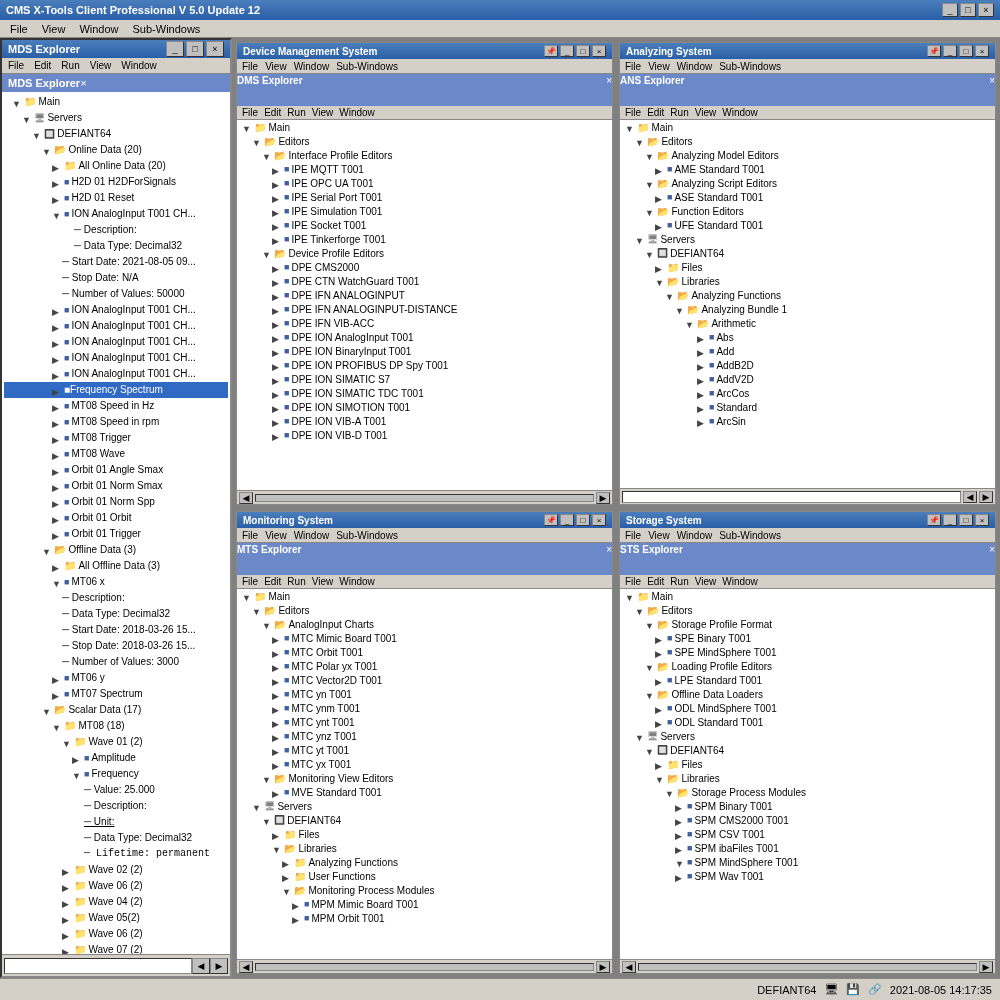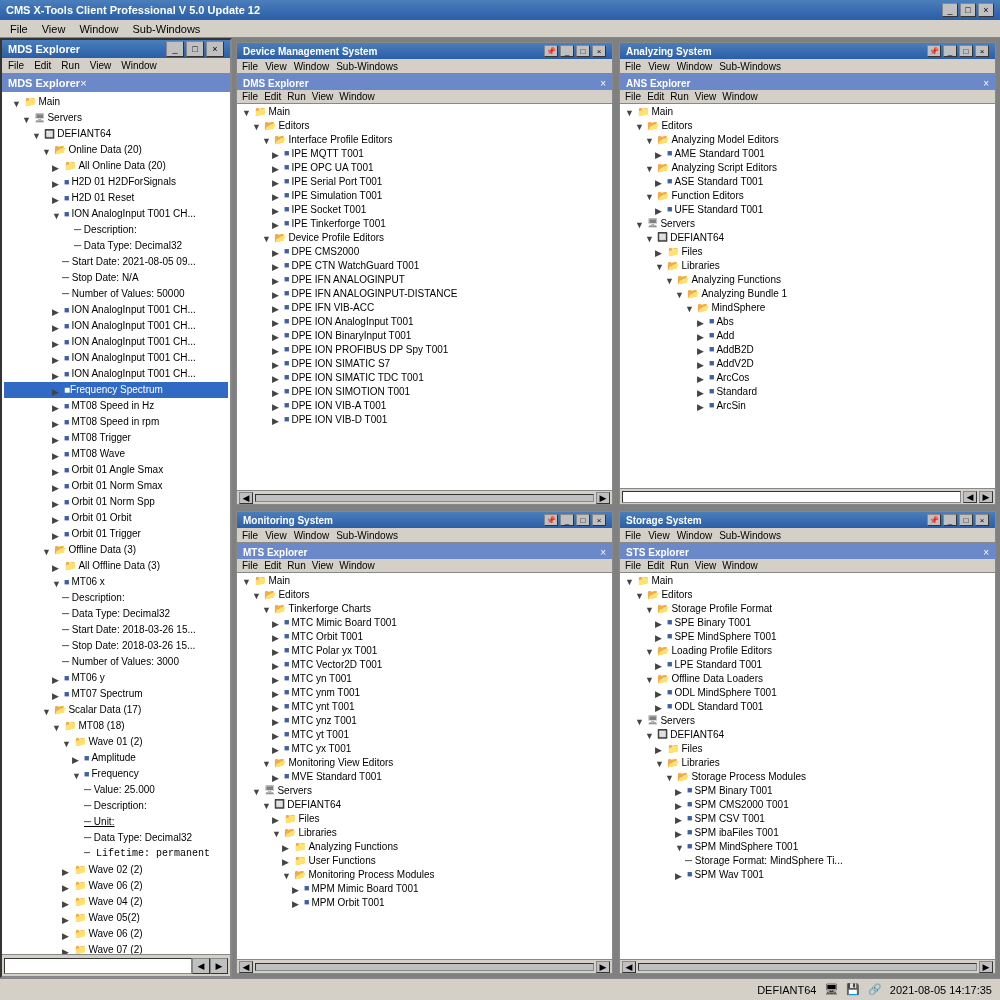--- a/index.html
+++ b/index.html
@@ -155,26 +155,26 @@
       gap: 1px;
       padding: 1px 2px;
       height: 15px;
       align-items: center;
     }
     .sub-panel-menu-item { padding: 0 3px; cursor: pointer; font-size: 10px; }
 
     .sub-explorer-title {
       background: #6b88c8;
       color: white;
-      padding: 1px 6px;
+      padding: 1px 0;
       font-size: 10px;
       font-weight: bold;
-      height: 16px;
-      display: flex;
-      align-items: flex-end;
+      height: 32px;
+      display: flex;
+      align-items: flex-start;
       justify-content: space-between;
     }
 
     .sub-tree-container {
       flex: 1;
       overflow-y: auto;
       overflow-x: hidden;
       background: white;
       padding: 1px;
     }
@@ -777,21 +777,21 @@
           <span>Analyzing Functions</span>
         </div>
         <div class="sub-tree-item s6">
           <span class="expand-icon">▼</span>
           <span class="folder-icon">📂</span>
           <span>Analyzing Bundle 1</span>
         </div>
         <div class="sub-tree-item s7">
           <span class="expand-icon">▼</span>
           <span class="folder-icon">📂</span>
-          <span>MindSphere</span>
+          <span>Arithmetic</span>
         </div>
         <div class="sub-tree-item" style="padding-left:76px;">
           <span class="expand-icon">▶</span>
           <span class="data-icon">■</span>
           <span>Abs</span>
         </div>
         <div class="sub-tree-item" style="padding-left:76px;">
           <span class="expand-icon">▶</span>
           <span class="data-icon">■</span>
           <span>Add</span>
@@ -864,21 +864,21 @@
           <span>Main</span>
         </div>
         <div class="sub-tree-item s2">
           <span class="expand-icon">▼</span>
           <span class="folder-icon">📂</span>
           <span>Editors</span>
         </div>
         <div class="sub-tree-item s3">
           <span class="expand-icon">▼</span>
           <span class="folder-icon">📂</span>
-          <span>Tinkerforge Charts</span>
+          <span>AnalogInput Charts</span>
         </div>
         <div class="sub-tree-item s4">
           <span class="expand-icon">▶</span>
           <span class="data-icon">■</span>
           <span>MTC Mimic Board T001</span>
         </div>
         <div class="sub-tree-item s4">
           <span class="expand-icon">▶</span>
           <span class="data-icon">■</span>
           <span>MTC Orbit T001</span>
@@ -1107,23 +1107,20 @@
         <div class="sub-tree-item s6">
           <span class="expand-icon">▶</span>
           <span class="data-icon">■</span>
           <span>SPM ibaFiles T001</span>
         </div>
         <div class="sub-tree-item s6">
           <span class="expand-icon">▼</span>
           <span class="data-icon">■</span>
           <span>SPM MindSphere T001</span>
         </div>
-        <div class="sub-tree-item s7">
-          <span>─ Storage Format: MindSphere Ti...</span>
-        </div>
         <div class="sub-tree-item s6">
           <span class="expand-icon">▶</span>
           <span class="data-icon">■</span>
           <span>SPM Wav T001</span>
         </div>
       </div>
       <div style="display:flex;align-items:center;height:14px;background:#d4d0c8;border-top:1px solid #888;padding:2px;gap:2px;">
         <button class="icon-btn" style="width:14px;height:12px;">◀</button>
         <div style="flex:1;height:8px;background:#c0c0c0;border:1px inset #888;"></div>
         <button class="icon-btn" style="width:14px;height:12px;">▶</button>

